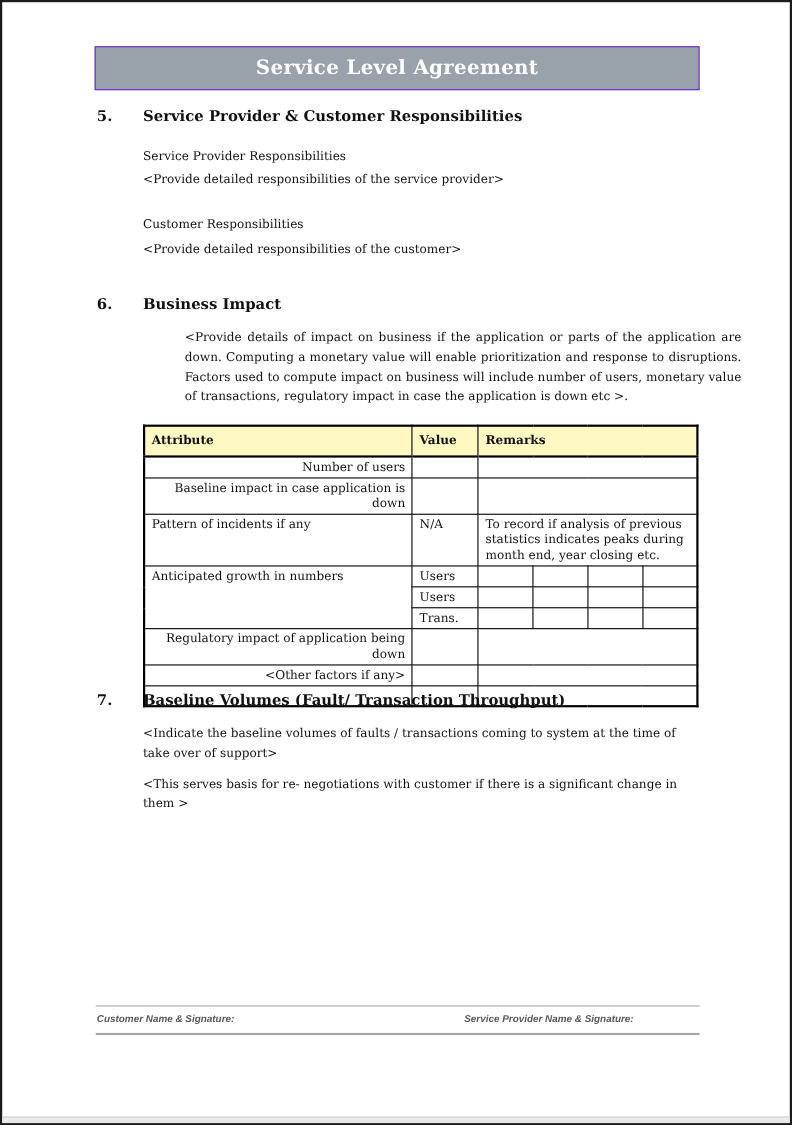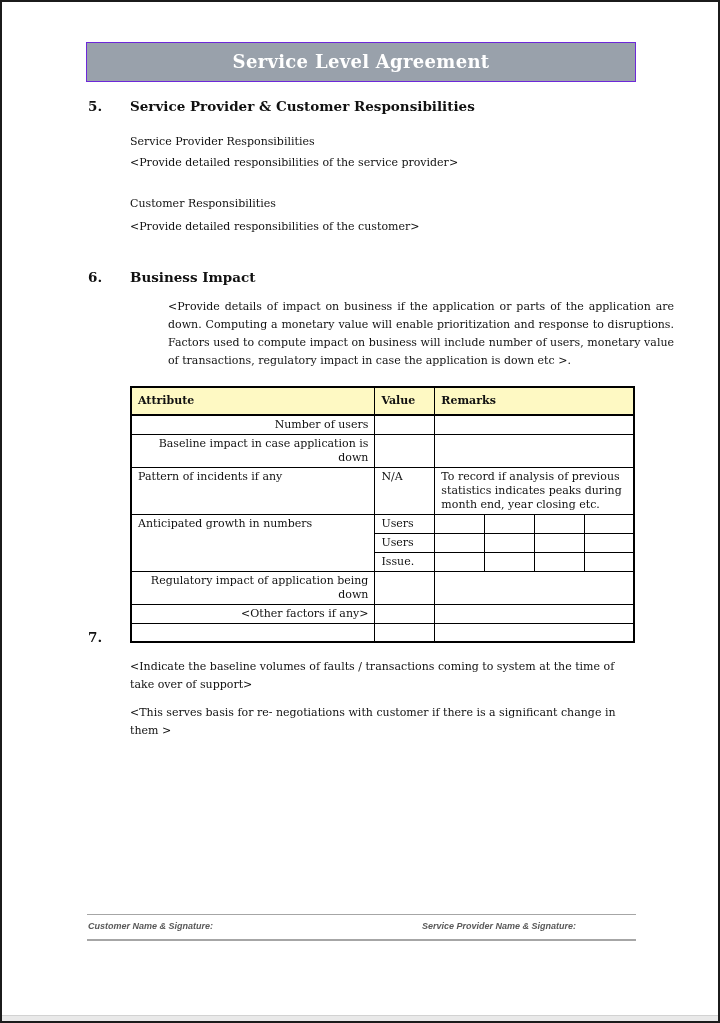--- a/index.html
+++ b/index.html
@@ -143,21 +143,21 @@
         <td class="h19"></td>
       </tr>
       <tr>
         <td class="h19">Users</td>
         <td class="h19"></td>
         <td class="h19"></td>
         <td class="h19"></td>
         <td class="h19"></td>
       </tr>
       <tr>
-        <td class="h19">Issue.</td>
+        <td class="h19">Trans.</td>
         <td class="h19"></td>
         <td class="h19"></td>
         <td class="h19"></td>
         <td class="h19"></td>
       </tr>
       <tr>
         <td class="h18">Regulatory impact of application being down</td>
         <td class="h18"></td>
         <td class="h18" colspan="4"></td>
       </tr>
@@ -169,20 +169,21 @@
       <tr>
         <td class="h18"></td>
         <td class="h18"></td>
         <td class="h18" colspan="4"></td>
       </tr>
     </tbody>
   </table>
 
   <div class="heading-row" style="top:627px">
     <span class="h-num">7.</span>
+    <span>Baseline Volumes (Fault/ Transaction Throughput)</span>
   </div>
   <div class="body-text" style="top:656px">&lt;Indicate the baseline volumes of faults / transactions coming to system at the time of take over of support&gt;</div>
   <div class="body-text" style="top:702px">&lt;This serves basis for re- negotiations with customer if there is a significant change in them &gt;</div>
 
   <div class="footer-rule" style="top:912px; height:1px"></div>
   <div class="footer-labels">
     <span>Customer Name &amp; Signature:</span>
     <span class="right-label">Service Provider Name &amp; Signature:</span>
   </div>
   <div class="footer-rule" style="top:937px; height:2px"></div>

